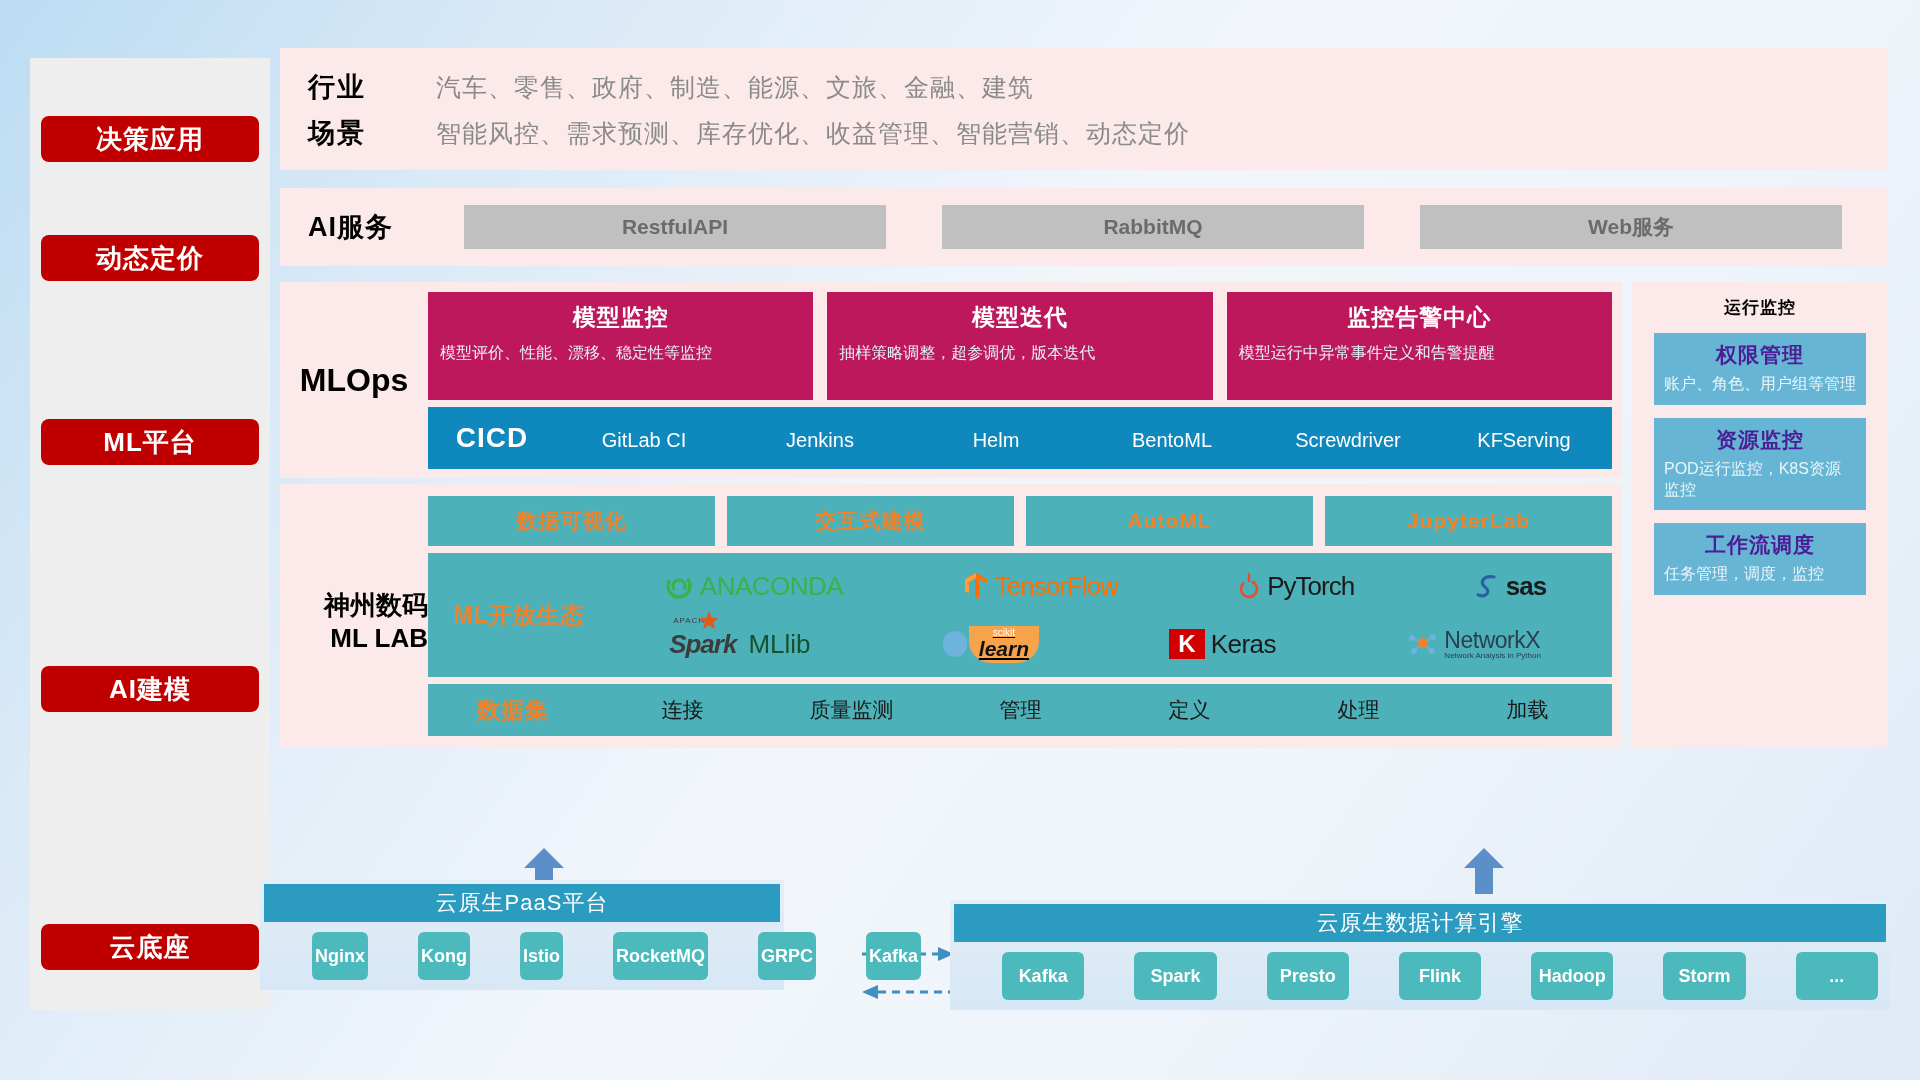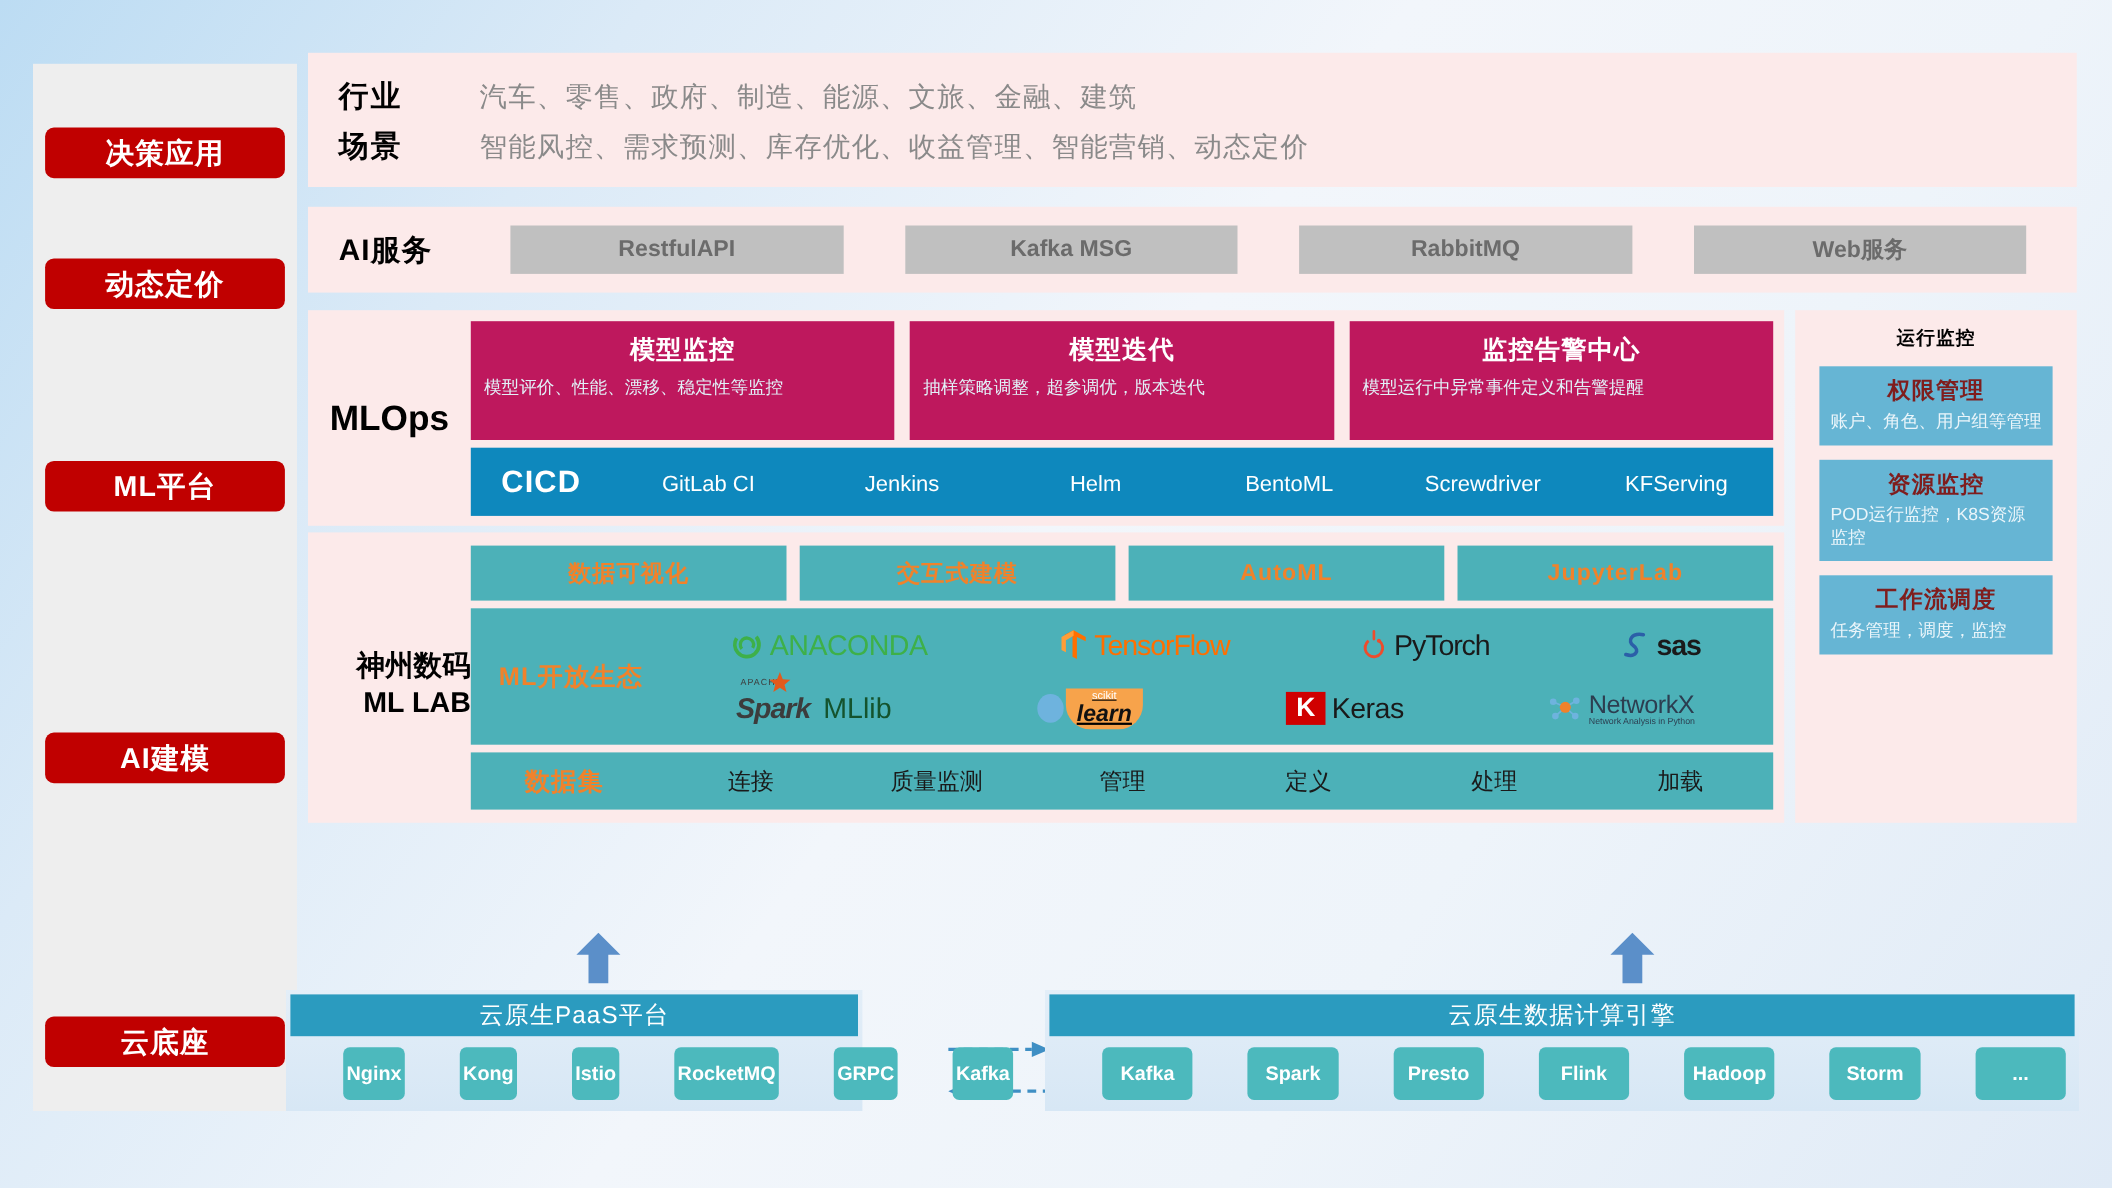--- a/index.html
+++ b/index.html
@@ -126,27 +126,27 @@
 
   
   #band-mon {
     position:absolute; left: 1352px; top: 234px;
     width: 256px; height: 466px;
     background: #fceaea; padding: 14px 22px 0 22px;
   }
   #mon-title { text-align:center; font-size: 17px; font-weight:bold; color:#000;
     letter-spacing:1px; margin-bottom: 14px; }
   .mon-card { background: #66b5d4; padding: 8px 10px 10px 10px; margin-bottom: 13px; }
-  .mon-card .t { color:#7f1d1d; font-size: 21px; font-weight:bold; text-align:center;
+  .mon-card .t { color:#4c1d95; font-size: 21px; font-weight:bold; text-align:center;
     letter-spacing:1px; margin-bottom: 5px; }
   .mon-card .d { color:#eaf5fa; font-size: 16px; line-height: 1.3; }
 
   
   #cloud-left {
-    position:absolute; left: 260px; top: 900px;
+    position:absolute; left: 260px; top: 880px;
     width: 524px; height: 110px;
     background: linear-gradient(180deg,#e3eef8 0%, #d7e7f5 100%);
     padding: 4px;
   }
   #cloud-right {
     position:absolute; left: 950px; top: 900px;
     width: 940px; height: 110px;
     background: linear-gradient(180deg,#e3eef8 0%, #d7e7f5 100%);
     padding: 4px;
   }
@@ -200,21 +200,20 @@
     <div class="kv-row">
       <div class="kv-key">场景</div>
       <div class="kv-val">智能风控、需求预测、库存优化、收益管理、智能营销、动态定价</div>
     </div>
   </div>
 
   <div class="band" id="band-svc">
     <div id="svc-label">AI服务</div>
     <div id="svc-items">
       <div class="svc-chip">RestfulAPI</div>
-      <div class="svc-chip">Kafka MSG</div>
       <div class="svc-chip">RabbitMQ</div>
       <div class="svc-chip">Web服务</div>
     </div>
   </div>
 
   <div class="band" id="band-mlops">
     <div id="mlops-label">MLOps</div>
     <div id="mlops-right">
       <div id="mlops-cards">
         <div class="mlops-card">

